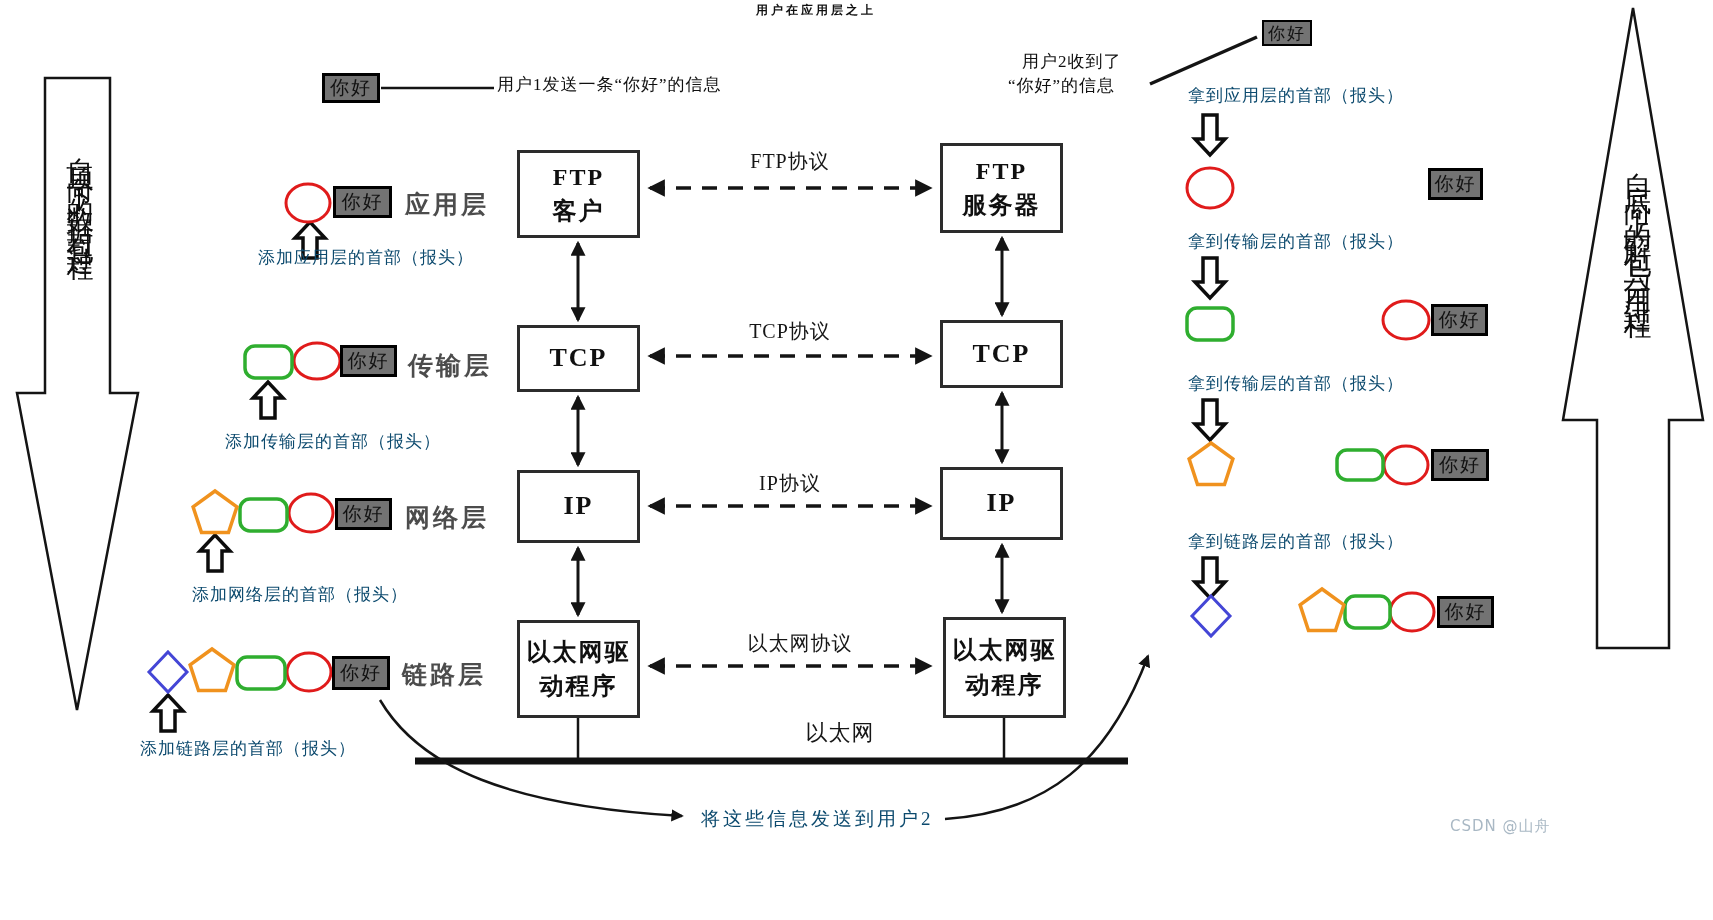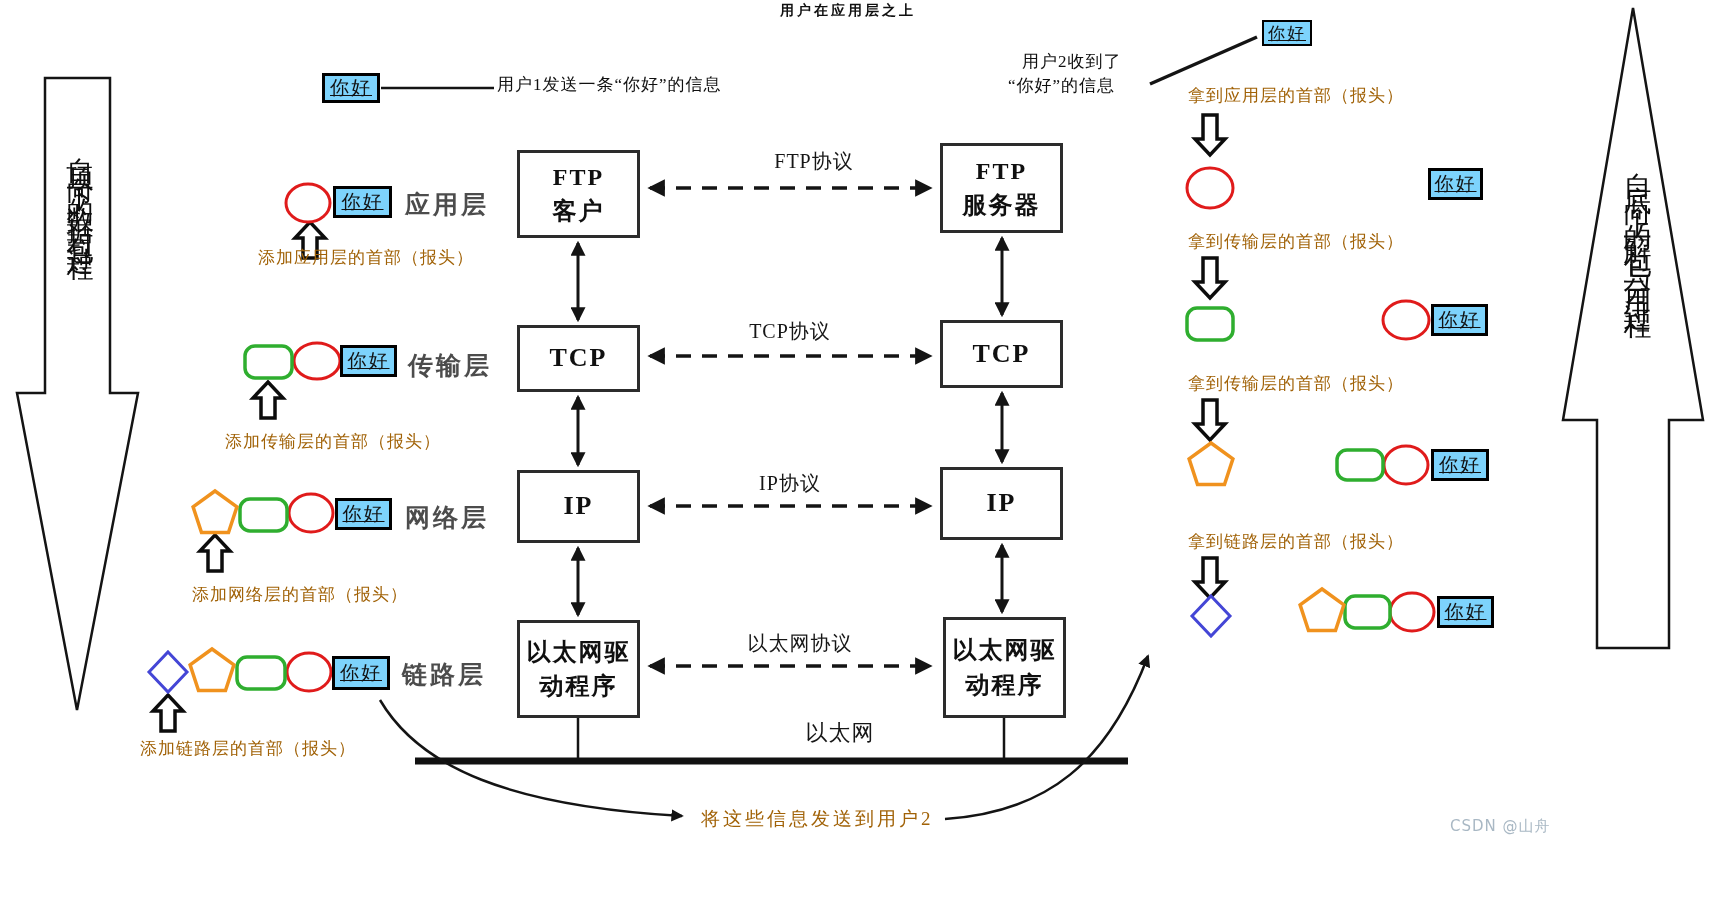--- a/index.html
+++ b/index.html
@@ -1,24 +1,24 @@
 <!DOCTYPE html>
 <html><head>
 <meta charset="utf-8">
 <style>
   html,body{margin:0;padding:0;background:#ffffff;}
   #canvas{position:relative;width:1713px;height:920px;background:#ffffff;overflow:hidden;
           font-family:"Liberation Serif","DejaVu Sans",serif;color:#141414;}
   svg.layer{position:absolute;left:0;top:0;width:1713px;height:920px;}
-  .hello-box{position:absolute;border:3px solid #000;background:#7dd3fc;display:flex;align-items:center;
-             justify-content:center;font-size:19px;letter-spacing:2px;color:#111;text-decoration:underline;}
+  .hello-box{position:absolute;border:3px solid #000;background:#737373;display:flex;align-items:center;
+             justify-content:center;font-size:19px;letter-spacing:2px;color:#111;}
   .dbox{position:absolute;border:3px solid #2c2c2c;background:#fff;display:flex;flex-direction:column;
         align-items:center;justify-content:center;font-size:24px;letter-spacing:2px;line-height:1.42;
         color:#101010;font-weight:600;text-align:center;}
-  .caption{position:absolute;font-size:17px;color:#a16207;letter-spacing:1px;white-space:nowrap;}
+  .caption{position:absolute;font-size:17px;color:#0c4a6e;letter-spacing:1px;white-space:nowrap;}
   .layer-label{position:absolute;font-size:25px;font-weight:700;color:#4c4c4c;letter-spacing:3px;white-space:nowrap;}
   .proto{position:absolute;font-size:20px;color:#161616;letter-spacing:1px;white-space:nowrap;text-align:center;}
   .note{position:absolute;font-size:17px;color:#101010;letter-spacing:1px;white-space:nowrap;}
   .vtext{position:absolute;writing-mode:vertical-rl;text-orientation:upright;color:#0e0e0e;white-space:nowrap;}
   .watermark{position:absolute;font-size:15px;color:#a9b8c4;letter-spacing:1px;
              font-family:"DejaVu Sans",sans-serif;}
 </style>
 </head>
 <body>
 
@@ -100,21 +100,21 @@
       <polygon points="0,-20 19,0 0,20 -19,0" fill="#ffffff" stroke-width="3" stroke="#4446d6"></polygon>
       </g>
     <g transform="translate(1211,616)">
       <polygon points="0,-20 19,0 0,20 -19,0" fill="#ffffff" stroke-width="3" stroke="#4446d6"></polygon>
       </g>
   </svg>
 
   <div class="vtext" style="left:56px;top:136px;font-size:27px;letter-spacing:10px;width:42px;">自顶向下的数据封包过程</div>
   <div class="vtext" style="left:1612px;top:150px;font-size:28px;letter-spacing:13px;width:44px;">自底向上的解包与分用过程</div>
 
-  <div class="note" style="left:780px;top:2px;font-size:14px;font-weight:600;letter-spacing:3px;">用户在应用层之上</div>
+  <div class="note" style="left:756px;top:2px;font-size:12px;font-weight:600;letter-spacing:3px;">用户在应用层之上</div>
 
   <div class="hello-box" style="left:322px;top:73px;width:52px;height:24px;">
     <span>你好</span>
   </div>
   <div class="note" style="left:497px;top:73px;">用户1发送一条“你好”的信息</div>
 
   <div class="note" style="left:1022px;top:50px;">用户2收到了</div>
   <div class="note" style="left:1008px;top:74px;">“你好”的信息</div>
   <div class="hello-box" style="left:1262px;top:20px;width:46px;height:22px;font-size:17px;border-width:2.5px;">
     <span>你好</span>
@@ -143,21 +143,21 @@
     <span>TCP</span>
   </div>
   <div class="dbox" style="left:940px;top:467px;width:117px;height:67px;font-size:26px;">
     <span>IP</span>
   </div>
   <div class="dbox" style="left:943px;top:617px;width:117px;height:95px;">
     <span>以太网驱</span>
     <span>动程序</span>
   </div>
 
-  <div class="proto" style="left:744px;top:148px;width:140px;">FTP协议</div>
+  <div class="proto" style="left:720px;top:148px;width:140px;">FTP协议</div>
   <div class="proto" style="left:720px;top:318px;width:140px;">TCP协议</div>
   <div class="proto" style="left:720px;top:470px;width:140px;">IP协议</div>
   <div class="proto" style="left:720px;top:630px;width:160px;">以太网协议</div>
   <div class="proto" style="left:780px;top:718px;width:120px;font-size:22px;">以太网</div>
 
   <div class="layer-label" style="left:405px;top:188px;">应用层</div>
   <div class="layer-label" style="left:408px;top:349px;">传输层</div>
   <div class="layer-label" style="left:405px;top:501px;">网络层</div>
   <div class="layer-label" style="left:402px;top:658px;text-align:center;">链路层</div>
 

